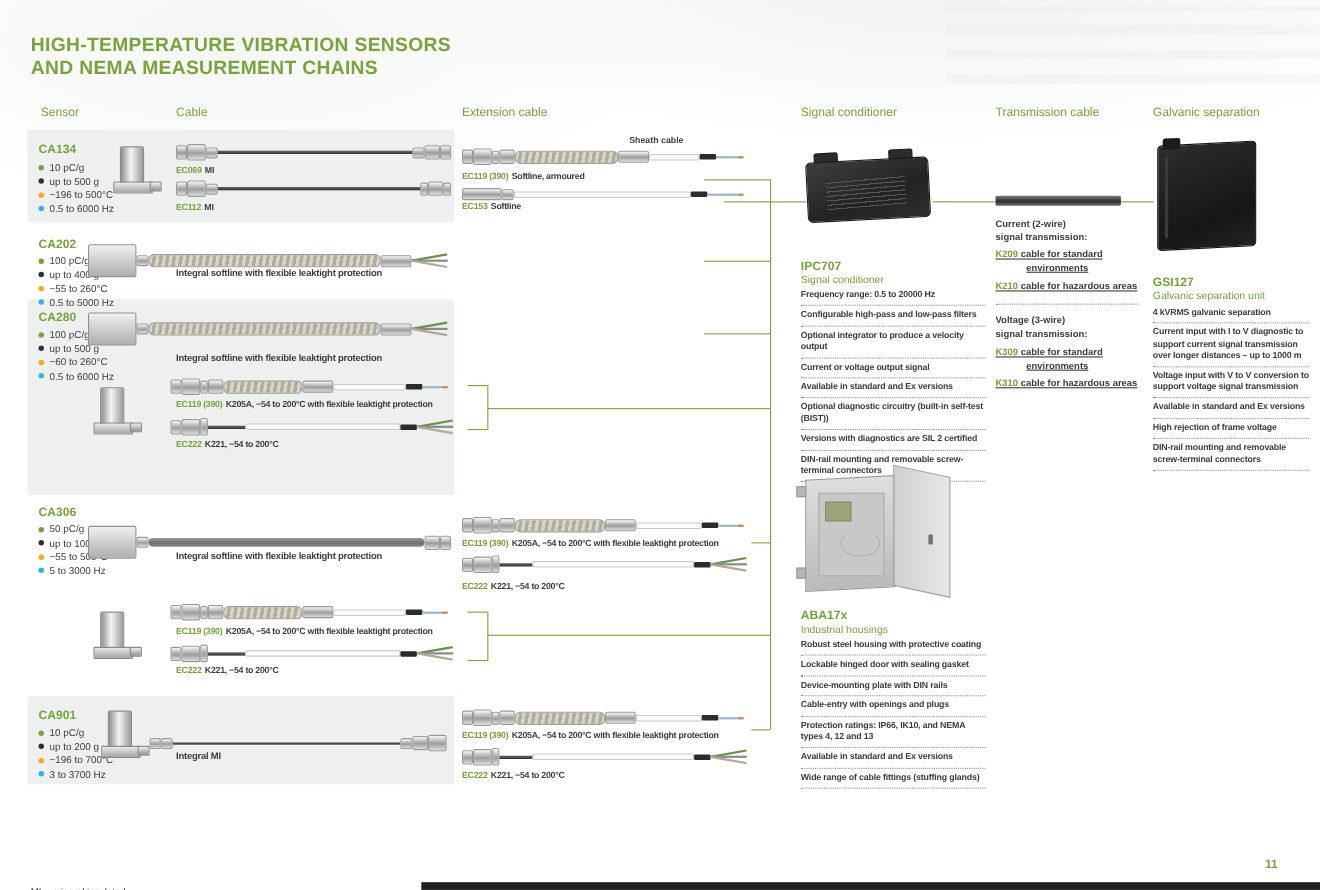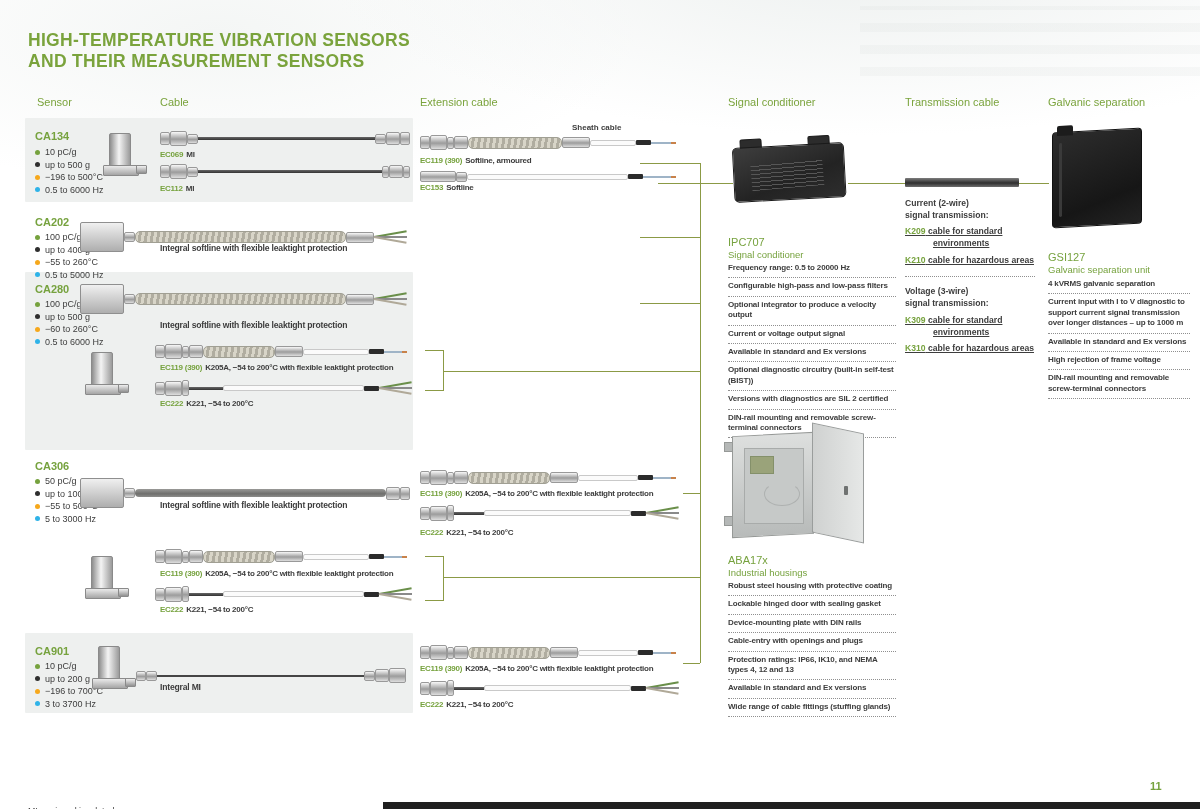--- a/index.html
+++ b/index.html
@@ -44,21 +44,21 @@
   .fan i:nth-child(3){transform:rotate(10deg);background:#b0a998;}
   .sbox{width:42px;height:28px;background:linear-gradient(180deg,#f0f0f0,#aeaeae);border:1px solid #8f8f8f;border-radius:2px;flex:0 0 auto;}
   .accel{position:absolute;width:42px;height:48px;}
   .accel .body{position:absolute;left:6px;top:0;width:20px;height:33px;border:1px solid #8a8a8a;border-radius:2px;
                background:linear-gradient(90deg,#8e8e8e,#f4f4f4 45%,#9b9b9b);}
   .accel .base{position:absolute;left:0;bottom:5px;width:34px;height:9px;border:1px solid #8a8a8a;border-radius:1px;
                background:linear-gradient(180deg,#eaeaea,#a5a5a5);}
   .accel .nub{position:absolute;left:33px;bottom:7px;width:9px;height:7px;border:1px solid #8a8a8a;border-radius:1px;
               background:linear-gradient(180deg,#f0f0f0,#909090);}
   
-  .pname{position:absolute;font-size:11px;font-weight:normal;color:#76a23e;}
+  .pname{position:absolute;font-size:11px;font-weight:bold;color:#76a23e;}
   .psub{position:absolute;font-size:9.5px;color:#76a23e;}
   .feat{position:absolute;list-style:none;margin:0;padding:0;font-size:8px;font-weight:bold;
         letter-spacing:-.15px;line-height:1.3;}
   .feat li{border-bottom:1px dotted #8f8f8f;padding:3px 0 4px;}
   .khead{position:absolute;font-size:8.6px;font-weight:bold;white-space:pre-line;line-height:1.35;}
   .kitem{position:absolute;font-size:8.6px;font-weight:bold;width:128px;padding-left:28px;text-indent:-28px;line-height:1.35;text-decoration:underline;}
   .kitem .code{color:#76a23e;}
   .ksep{position:absolute;width:130px;border-top:1px dotted #8f8f8f;}
   
   .ipc{position:absolute;left:733px;top:138px;width:112px;height:62px;transform:rotate(-3deg);}
@@ -94,21 +94,21 @@
   .pagenum{position:absolute;left:1150px;top:780px;font-size:11px;font-weight:bold;color:#76a23e;}
   .bstrip{position:absolute;left:383px;top:802px;width:817px;height:7px;background:#1f1f1f;}
 </style>
 </head>
 <body>
 
 <div class="canvas">
   <div class="bg"></div>
   <div class="wm"></div>
 
-  <h1 class="title"><span>HIGH-TEMPERATURE VIBRATION SENSORS</span><br><span>AND THEIR MEASUREMENT SENSORS</span></h1>
+  <h1 class="title"><span>HIGH-TEMPERATURE VIBRATION SENSORS</span><br><span>AND NEMA MEASUREMENT CHAINS</span></h1>
 
   <div class="hdr" style="left:37px">Sensor</div>
   <div class="hdr" style="left:160px">Cable</div>
   <div class="hdr" style="left:420px">Extension cable</div>
   <div class="hdr" style="left:728px">Signal conditioner</div>
   <div class="hdr" style="left:905px">Transmission cable</div>
   <div class="hdr" style="left:1048px">Galvanic separation</div>
 
   <div class="blk" style="top:118px;height:84px"></div>
   <div class="blk" style="top:272px;height:178px"></div>
@@ -480,20 +480,21 @@
 signal transmission:</div>
   <div class="kitem" style="left:905px;top:315px"><span class="code">K309</span> <span>cable for standard environments</span></div>
   <div class="kitem" style="left:905px;top:343px"><span class="code">K310</span> <span>cable for hazardous areas</span></div>
 
   <div class="gsi"></div>
   <div class="pname" style="left:1048px;top:251px">GSI127</div>
   <div class="psub" style="left:1048px;top:264px">Galvanic separation unit</div>
   <ul class="feat" style="left:1048px;top:276px;width:142px">
     <li>4 kVRMS galvanic separation</li>
     <li>Current input with I to V diagnostic to support current signal transmission over longer distances – up to 1000 m</li>
+    <li>Voltage input with V to V conversion to support voltage signal transmission</li>
     <li>Available in standard and Ex versions</li>
     <li>High rejection of frame voltage</li>
     <li>DIN-rail mounting and removable screw-terminal connectors</li>
   </ul>
 
   <div>
     <div class="ln" style="left:700px;top:163px;width:1px;height:500px"></div>
     <div class="ln" style="left:640px;top:163px;width:60px;height:1px"></div>
     <div class="ln" style="left:658px;top:183px;width:75px;height:1px"></div>
     <div class="ln" style="left:640px;top:237px;width:60px;height:1px"></div>

